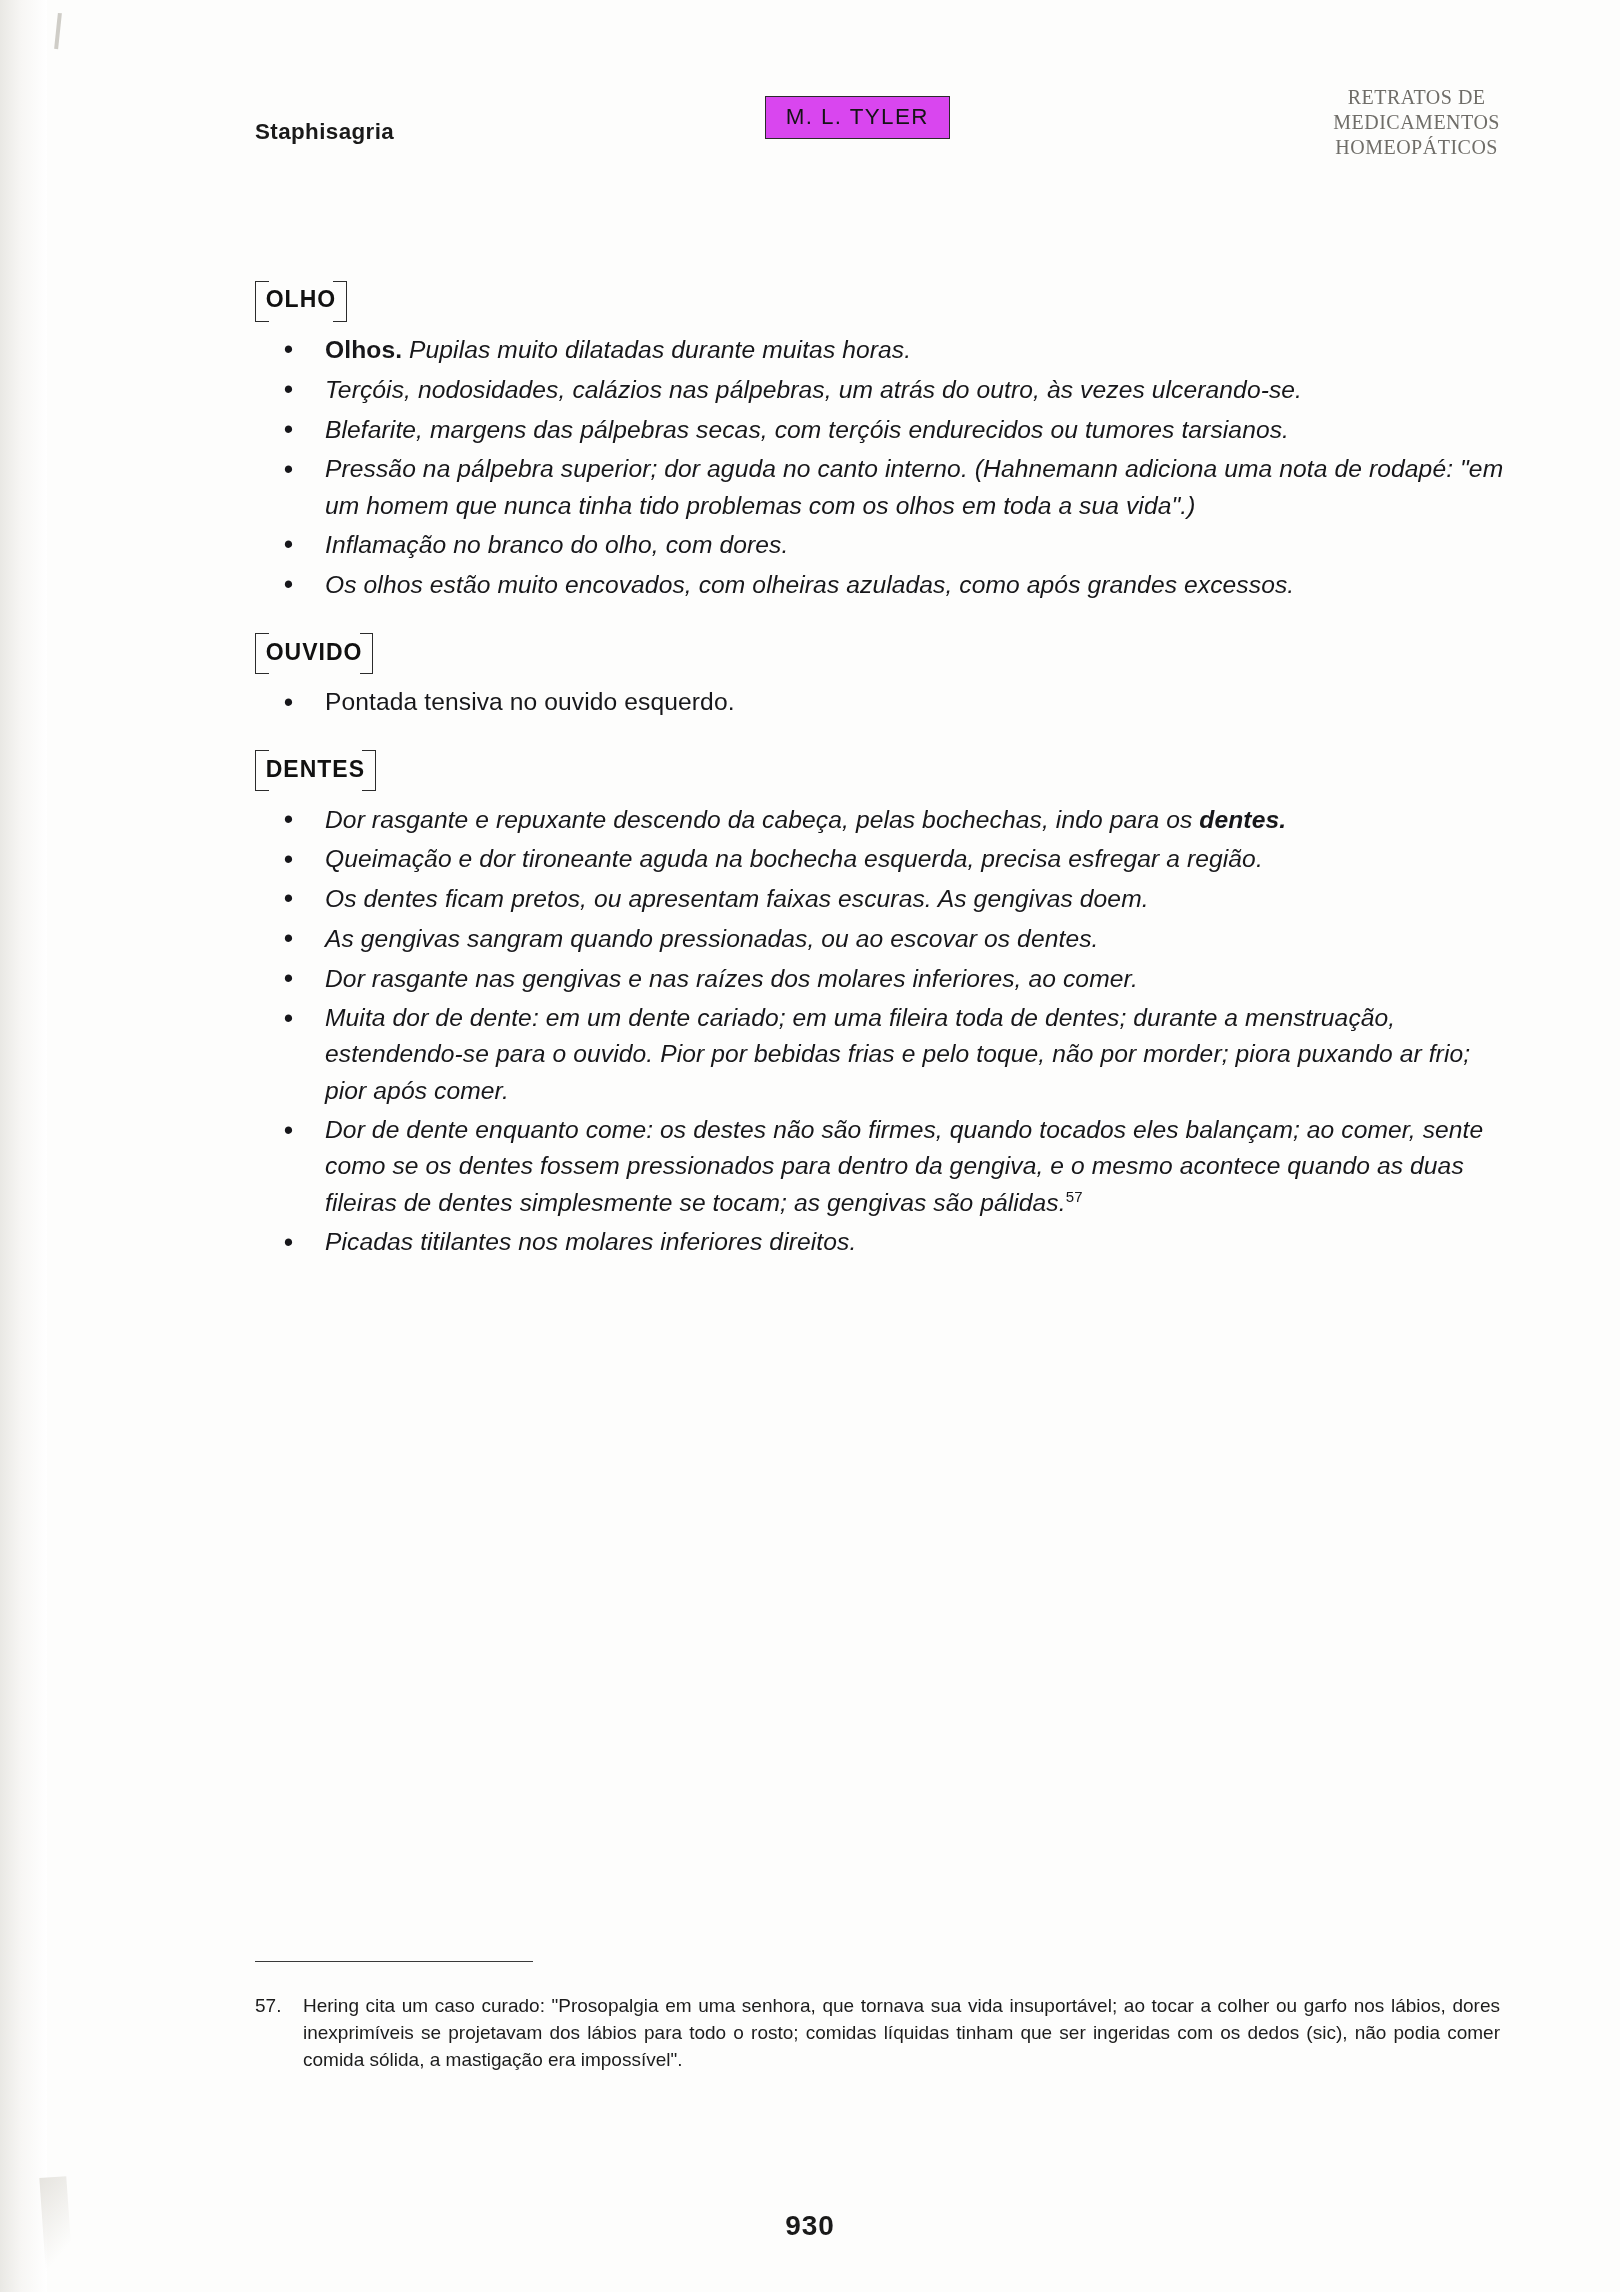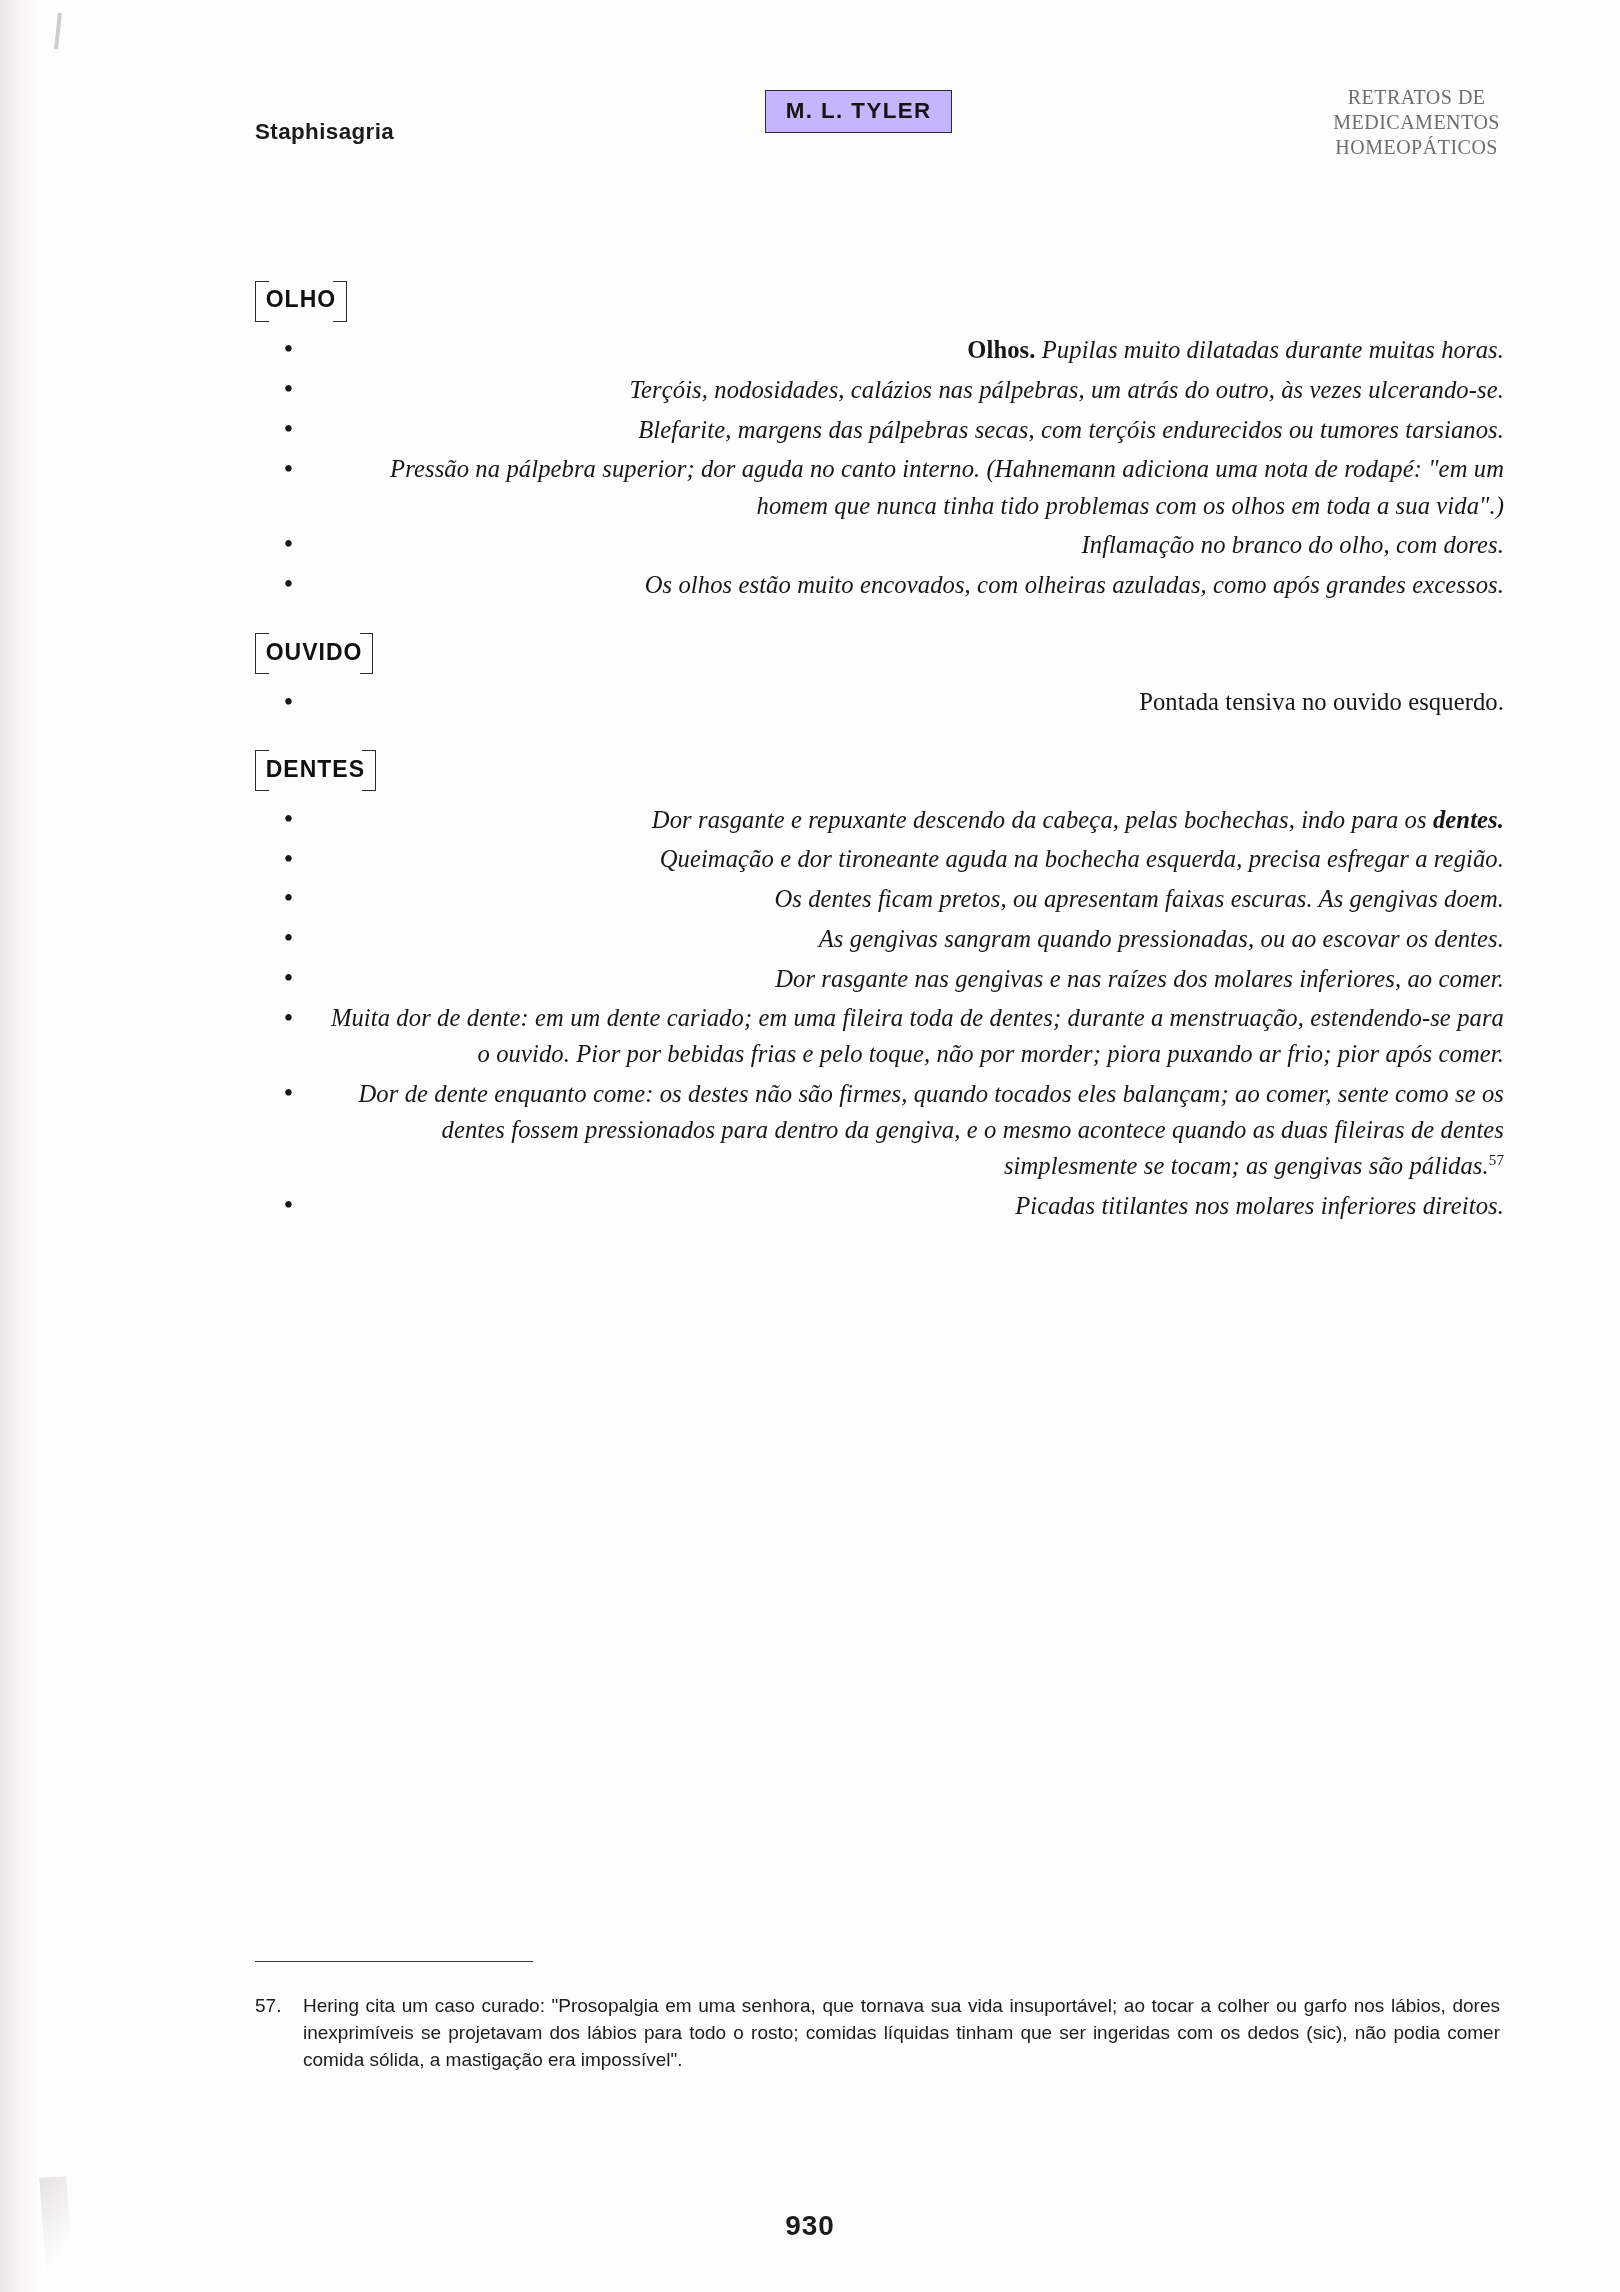--- a/index.html
+++ b/index.html
@@ -71,28 +71,28 @@
     left: 0;
     top: 34px;
     font-size: 22.4px;
     font-weight: bold;
     letter-spacing: 0.4px;
     color: #1a1a1a;
   }
   .header-box {
     position: absolute;
     left: 510px;
-    top: 5px;
+    top: 11px;
     border: 1.8px solid #2b2b2b;
     padding: 7.2px 19.7px 8px 19.7px;
     font-size: 22.4px;
-    font-weight: bold;
+    font-weight: normal;
     letter-spacing: 1.4px;
     color: #141414;
-    background: #c4b5fd;
+    background: #d946ef;
   }
   .header-right {
     position: absolute;
     right: 9px;
     top: 0px;
     text-align: center;
     font-size: 20px;
     line-height: 1.25;
     letter-spacing: 0.5px;
     color: #6f6d68;
@@ -144,24 +144,23 @@
     margin: 0 0 30px 0;
     padding: 0 0 0 18px;
   }
   ul.bullets li {
     position: relative;
     padding-left: 52px;
     margin-bottom: 3.6px;
     font-size: 24.6px;
     line-height: 1.47;
     font-style: italic;
-    font-family: Liberation Serif, serif;
+    font-family: Liberation Sans, sans-serif;
     color: #17171a;
     letter-spacing: 0.1px;
-    text-align: right;
   }
   ul.bullets li::before {
     content: "•";
     position: absolute;
     left: 10.7px;
     top: -1.8px;
     font-size: 27px;
     font-style: normal;
     color: #16161a;
   }

